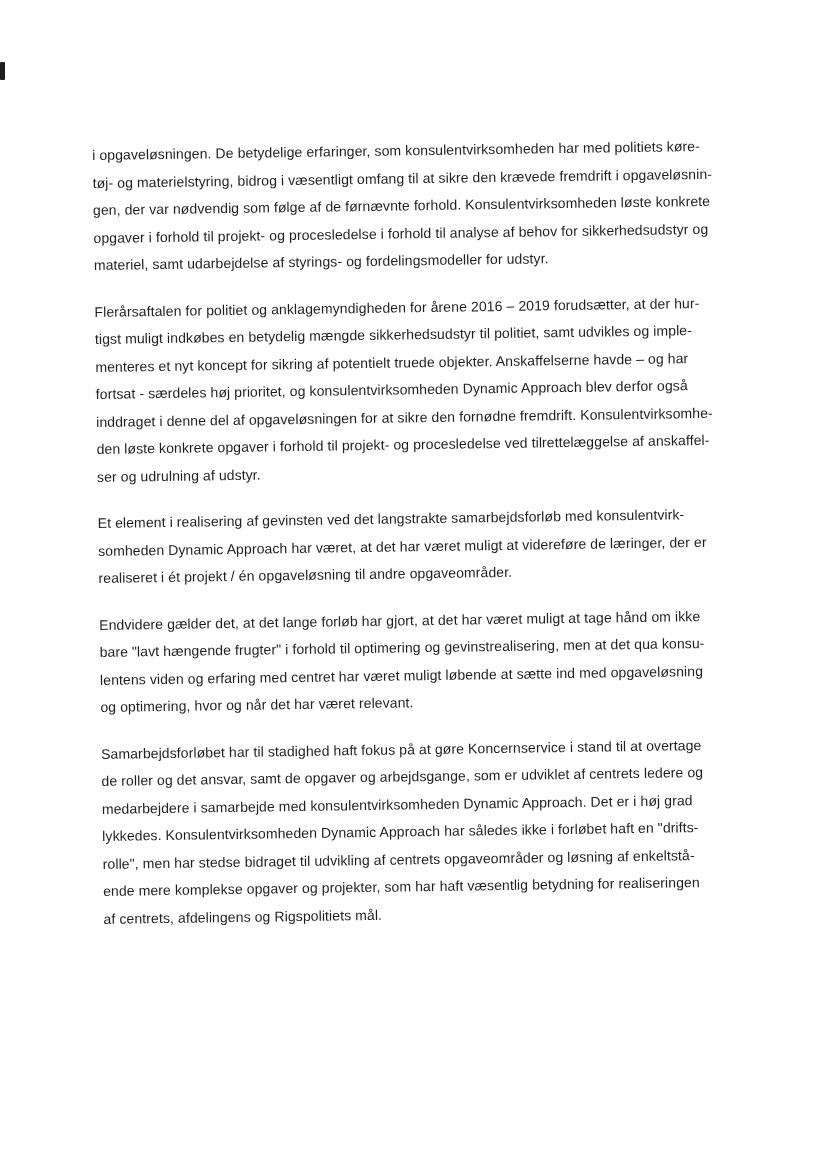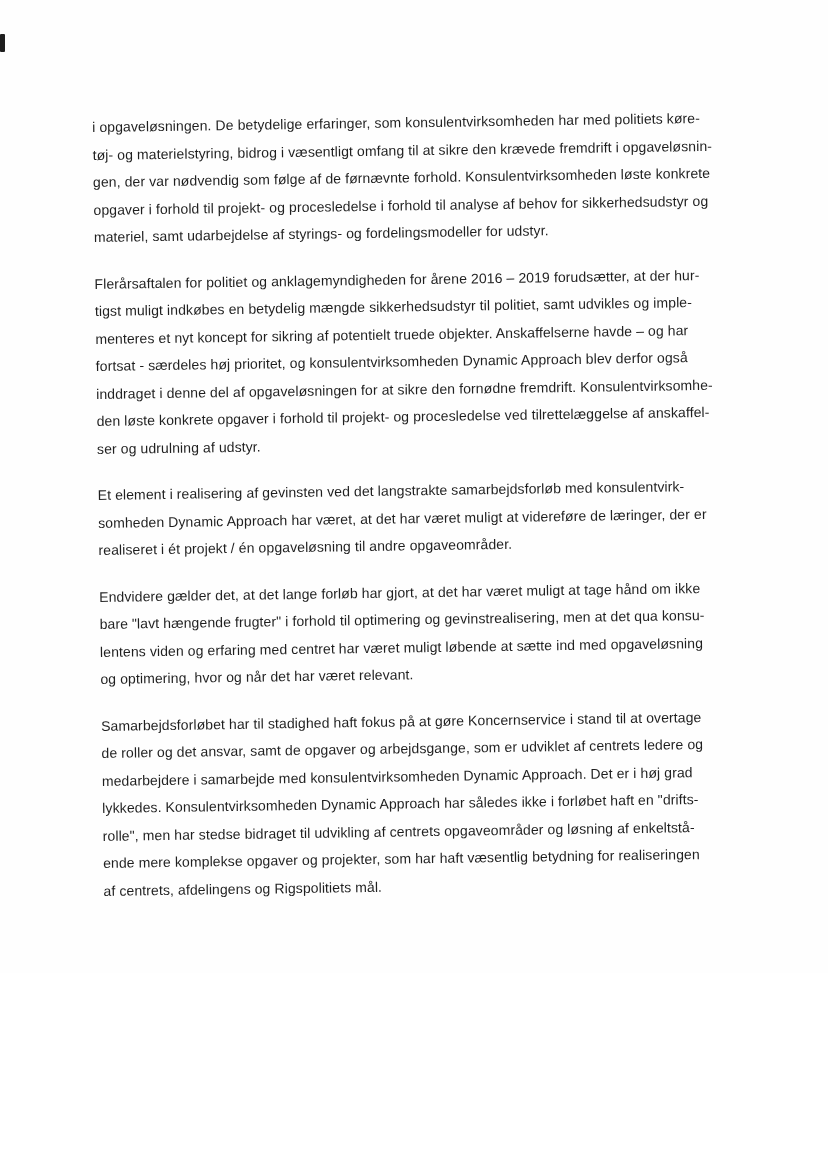--- a/index.html
+++ b/index.html
@@ -7,20 +7,21 @@
     padding: 0;
     background: #ffffff;
   }
   .page {
     position: relative;
     width: 828px;
     height: 973px;
     background: #fefefe;
     overflow: hidden;
     font-family: "Liberation Sans", sans-serif;
+    margin-top: 28px;
   }
   .scan-mark {
     position: absolute;
     left: 0;
     top: 34px;
     width: 5px;
     height: 18px;
     background: #1e1e1e;
     border-radius: 1px;
   }

